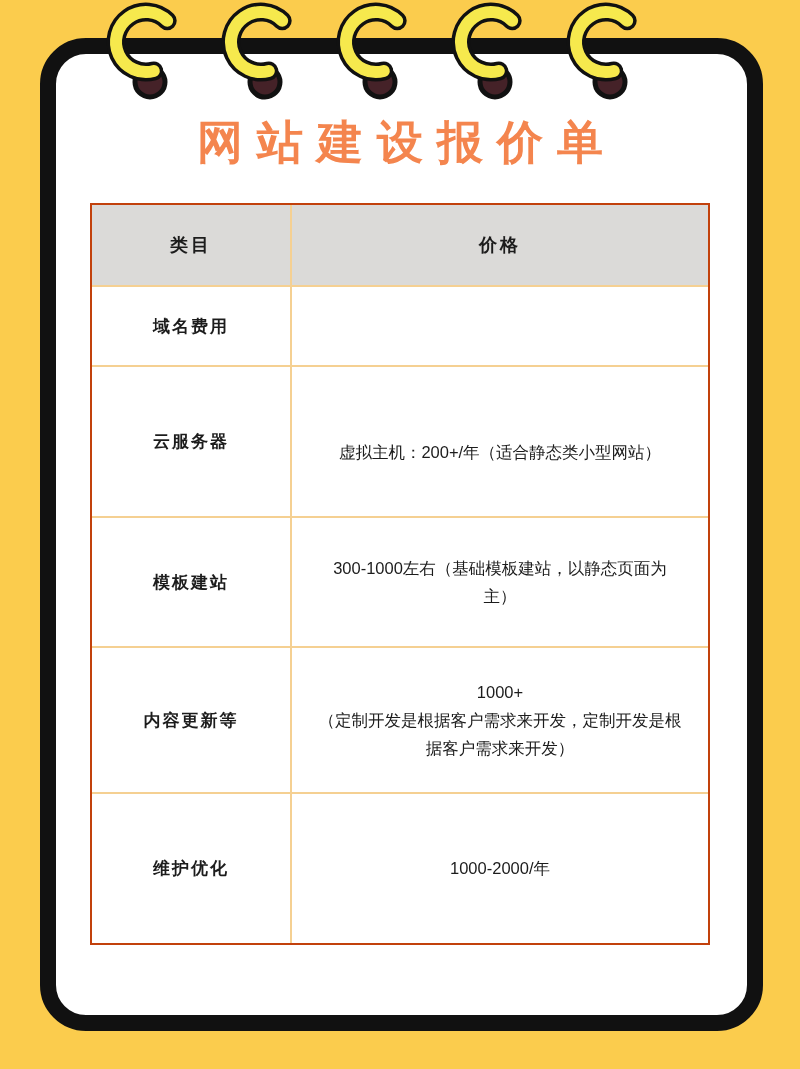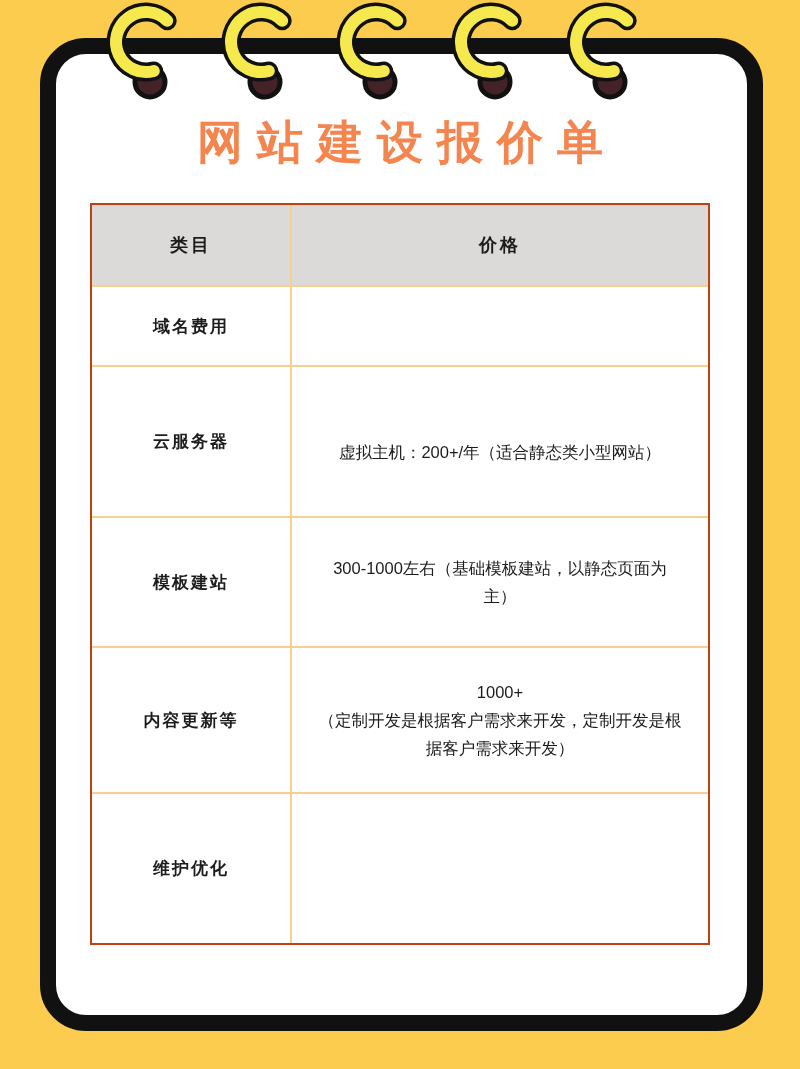--- a/index.html
+++ b/index.html
@@ -161,17 +161,18 @@
       <div class="cell cat">内容更新等</div>
       <div class="cell price">
         <div class="line">1000+</div>
         <div class="line">（定制开发是根据客户需求来开发，定制开发是根据客户需求来开发）</div>
       </div>
     </div>
 
     <div class="row r5">
       <div class="cell cat">维护优化</div>
       <div class="cell price">
+        <div class="line">1000-2000/年</div>
       </div>
     </div>
 
   </div>
 </div>
 
 </body></html>

